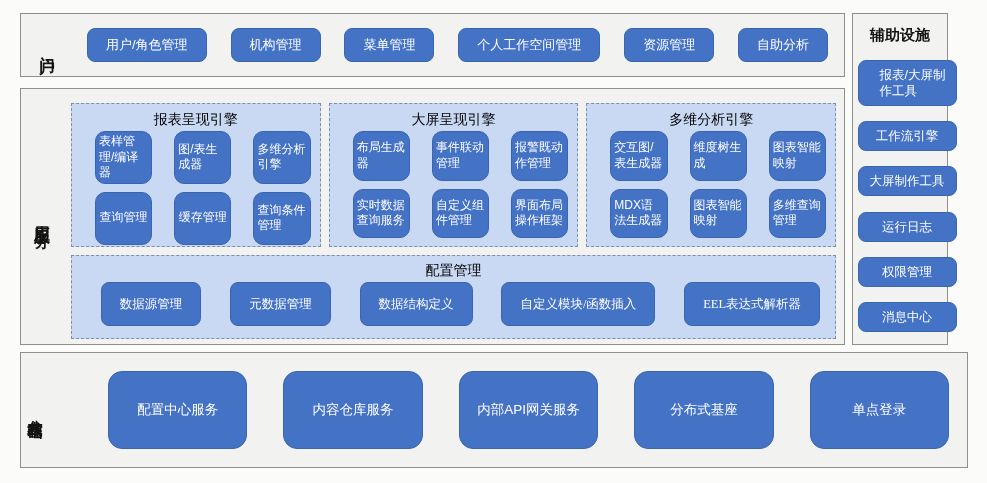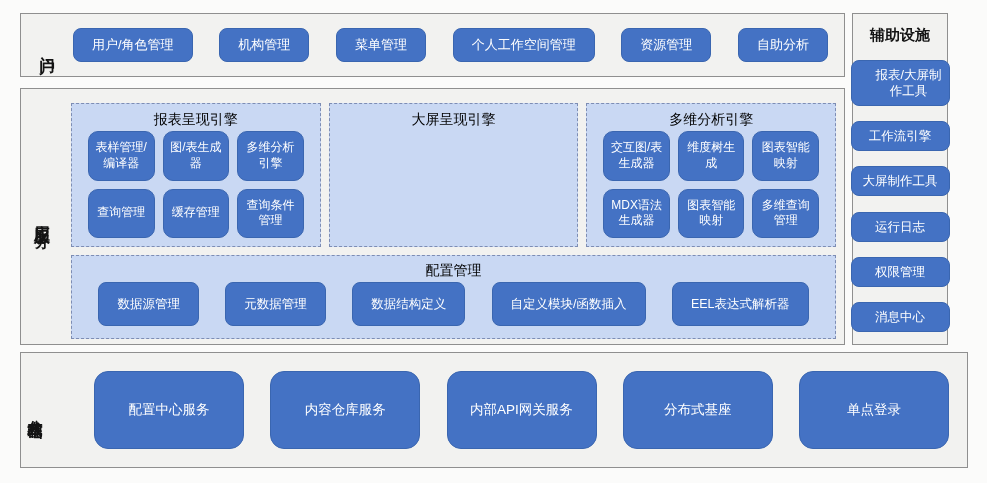--- a/index.html
+++ b/index.html
@@ -16,38 +16,38 @@
   .vlabel{
     writing-mode:vertical-rl;text-orientation:upright;
     font-weight:bold;color:#141414;letter-spacing:3px;line-height:1;
     user-select:none;
   }
   .btn{
     box-sizing:border-box;
     background:#4472c4;border:1px solid #3citizen;
     border:1px solid #3a66b0;
     color:#fff;display:flex;align-items:center;justify-content:center;
-    text-align:center;cursor:pointer;
+    text-align:left;cursor:pointer;margin-left:14px;
   }
   
   #portal{left:20px;top:13px;width:825px;height:64px;display:flex;align-items:center;padding:0 16px 0 12px;}
   #portal .vlabel{font-size:16px;width:22px;}
   .portal-btns{flex:1;display:flex;align-items:center;justify-content:space-between;margin-left:18px;}
   .portal-btn{height:34px;border-radius:8px;font-size:13px;padding:0 18px;white-space:nowrap;}
   
   #app{left:20px;top:88px;width:825px;height:257px;}
   #app .vlabel{position:absolute;left:13px;top:50%;transform:translateY(-50%);font-size:16px;}
   .panel{box-sizing:border-box;background:#c9d8f3;border:1px dashed #7d8db4;}
   .engines{position:absolute;left:50px;top:14px;right:8px;height:144px;display:flex;gap:8px;}
-  .engine{flex:1;display:flex;flex-direction:column;padding:3px 16px 8px;}
+  .engine{flex:1;display:flex;flex-direction:column;padding:3px 9px 8px;}
   .panel-title{text-align:center;font-size:14px;color:#000;height:24px;line-height:24px;flex:0 0 auto;}
   .engine-grid{flex:1;display:grid;grid-template-columns:repeat(3,1fr);grid-template-rows:1fr 1fr;gap:8px;}
   .engine-btn{border-radius:10px;font-size:12px;line-height:1.3;padding:2px 3px;}
   .config{position:absolute;left:50px;top:166px;right:8px;height:84px;padding:2px 10px 20px;display:flex;flex-direction:column;}
-  .config-btns{flex:1;display:flex;justify-content:space-evenly;align-items:center;gap:10px;}
+  .config-btns{flex:1;display:flex;justify-content:space-evenly;align-items:center;gap:10px;font-family:Liberation Serif, serif;}
   .config-btn{border-radius:8px;font-size:12.5px;height:44px;padding:0 18px;white-space:nowrap;}
   
   #aux{left:852px;top:13px;width:96px;height:332px;display:flex;flex-direction:column;align-items:center;padding:8px 6px 12px;justify-content:space-between;}
   .aux-title{font-weight:bold;font-size:15px;color:#141414;margin-top:4px;}
   .aux-btn{width:99px;min-height:30px;border-radius:8px;font-size:12.5px;line-height:1.3;padding:3px 4px;}
   .aux-btn.tall{min-height:46px;padding-left:21px;}
   
   #dist{left:20px;top:352px;width:948px;height:116px;display:flex;align-items:center;padding:0 18px 0 0;gap:35px;}
   #dist .vlabel{font-size:15px;width:22px;letter-spacing:1px;}
   .dist-btns{flex:1;display:flex;justify-content:space-between;align-items:center;margin-left:16px;gap:22px;}
@@ -80,20 +80,28 @@
         <div class="btn engine-btn">图/表生成器</div>
         <div class="btn engine-btn">多维分析引擎</div>
         <div class="btn engine-btn">查询管理</div>
         <div class="btn engine-btn">缓存管理</div>
         <div class="btn engine-btn">查询条件管理</div>
       </div>
     </div>
 
     <div class="panel engine">
       <div class="panel-title">大屏呈现引擎</div>
+      <div class="engine-grid">
+        <div class="btn engine-btn">布局生成器</div>
+        <div class="btn engine-btn">事件联动管理</div>
+        <div class="btn engine-btn">报警既动作管理</div>
+        <div class="btn engine-btn">实时数据查询服务</div>
+        <div class="btn engine-btn">自定义组件管理</div>
+        <div class="btn engine-btn">界面布局操作框架</div>
+      </div>
     </div>
 
     <div class="panel engine">
       <div class="panel-title">多维分析引擎</div>
       <div class="engine-grid">
         <div class="btn engine-btn">交互图/表生成器</div>
         <div class="btn engine-btn">维度树生成</div>
         <div class="btn engine-btn">图表智能映射</div>
         <div class="btn engine-btn">MDX语法生成器</div>
         <div class="btn engine-btn">图表智能映射</div>

